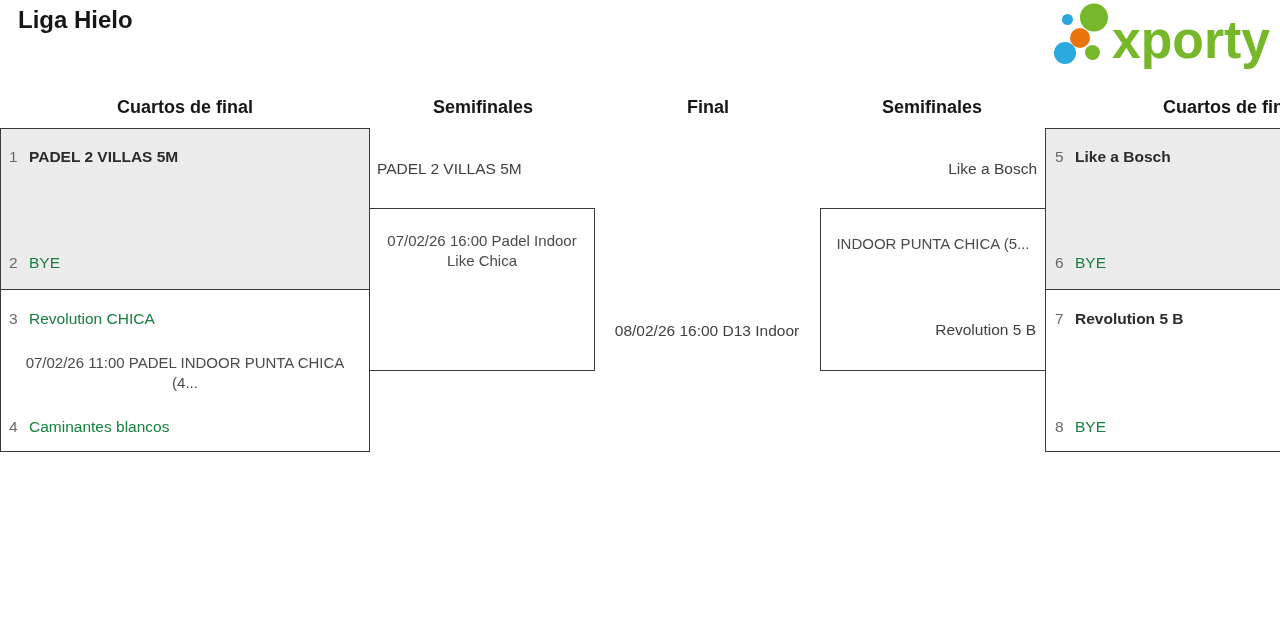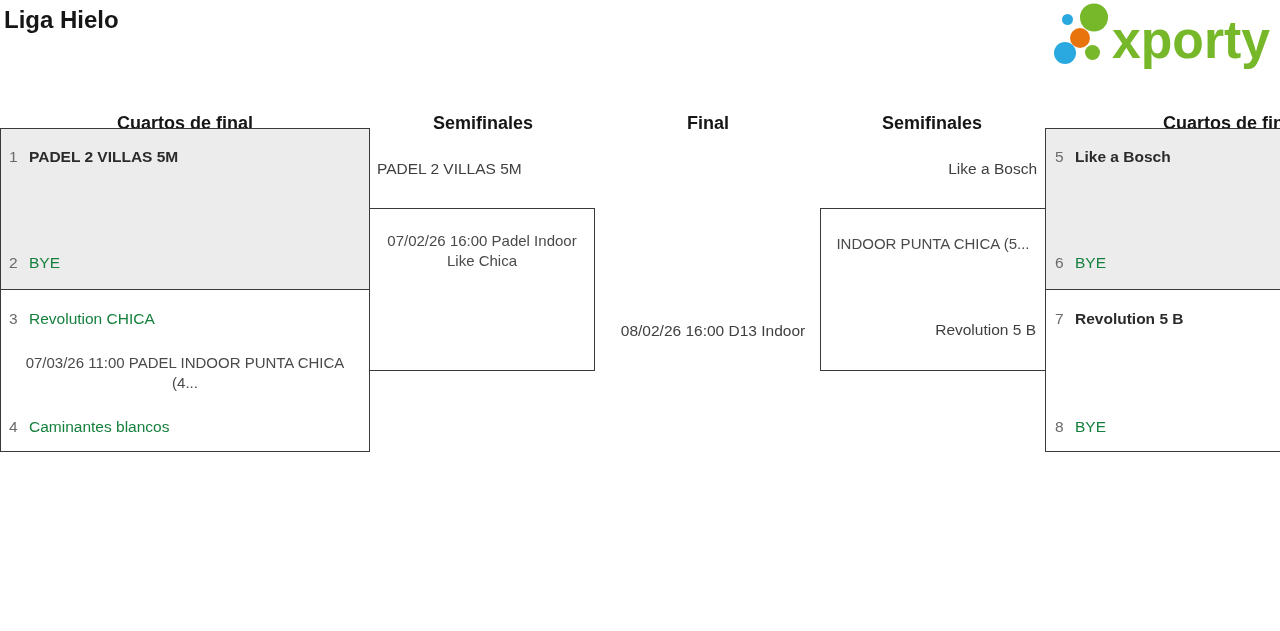--- a/index.html
+++ b/index.html
@@ -7,21 +7,21 @@
     position: relative;
     width: 1280px;
     height: 631px;
     overflow: hidden;
     background: #ffffff;
     font-family: "Liberation Sans", sans-serif;
   }
   
   .title-block {
     position: absolute;
-    left: 4px;
+    left: 18px;
     top: 3px;
     font-size: 24px;
     font-weight: bold;
     line-height: 33px;
     color: #161616;
     white-space: nowrap;
   }
   
   .logo { position: absolute; left: 1048px; top: 2px; width: 232px; height: 72px; }
   .logo text {
@@ -33,21 +33,20 @@
   
   .col-header {
     position: absolute;
     top: 97px;
     transform: translateX(-50%);
     font-size: 18px;
     font-weight: bold;
     color: #161616;
     white-space: nowrap;
     line-height: 20px;
-    margin-top: 16px;
   }
   
   .box {
     position: absolute;
     box-sizing: border-box;
     border: 1px solid #3a3a3a;
     background: #ffffff;
   }
   .box.shaded { background: #ececec; }
   
@@ -86,21 +85,20 @@
   .final-label {
     position: absolute;
     left: 596px;
     top: 321px;
     width: 222px;
     text-align: center;
     font-size: 15.5px;
     line-height: 19px;
     color: #3f3f3f;
     white-space: nowrap;
-    padding-left: 6px;
   }
 </style>
 </head>
 <body>
 
 <div class="page">
 
   <div class="title-block">
     <div>Liga Hielo</div>
   </div>
@@ -130,21 +128,21 @@
       <span class="team">BYE</span>
     </div>
   </div>
 
   <div class="box" style="left:0; top:289px; width:370px; height:163px;">
     <div class="slot" style="left:8px; top:19px;">
       <span class="seed">3</span>
       <span class="team">Revolution CHICA</span>
     </div>
     <div class="match-info" style="top:63px;">
-      <div>07/03/26 11:00 PADEL INDOOR PUNTA CHICA</div>
+      <div>07/02/26 11:00 PADEL INDOOR PUNTA CHICA</div>
       <div>(4...</div>
     </div>
     <div class="slot" style="left:8px; top:127px;">
       <span class="seed">4</span>
       <span class="team">Caminantes blancos</span>
     </div>
   </div>
 
   <div class="float-label" style="left:377px; top:159px;">PADEL 2 VILLAS 5M</div>
   <div class="box" style="left:369px; top:208px; width:226px; height:163px;">

